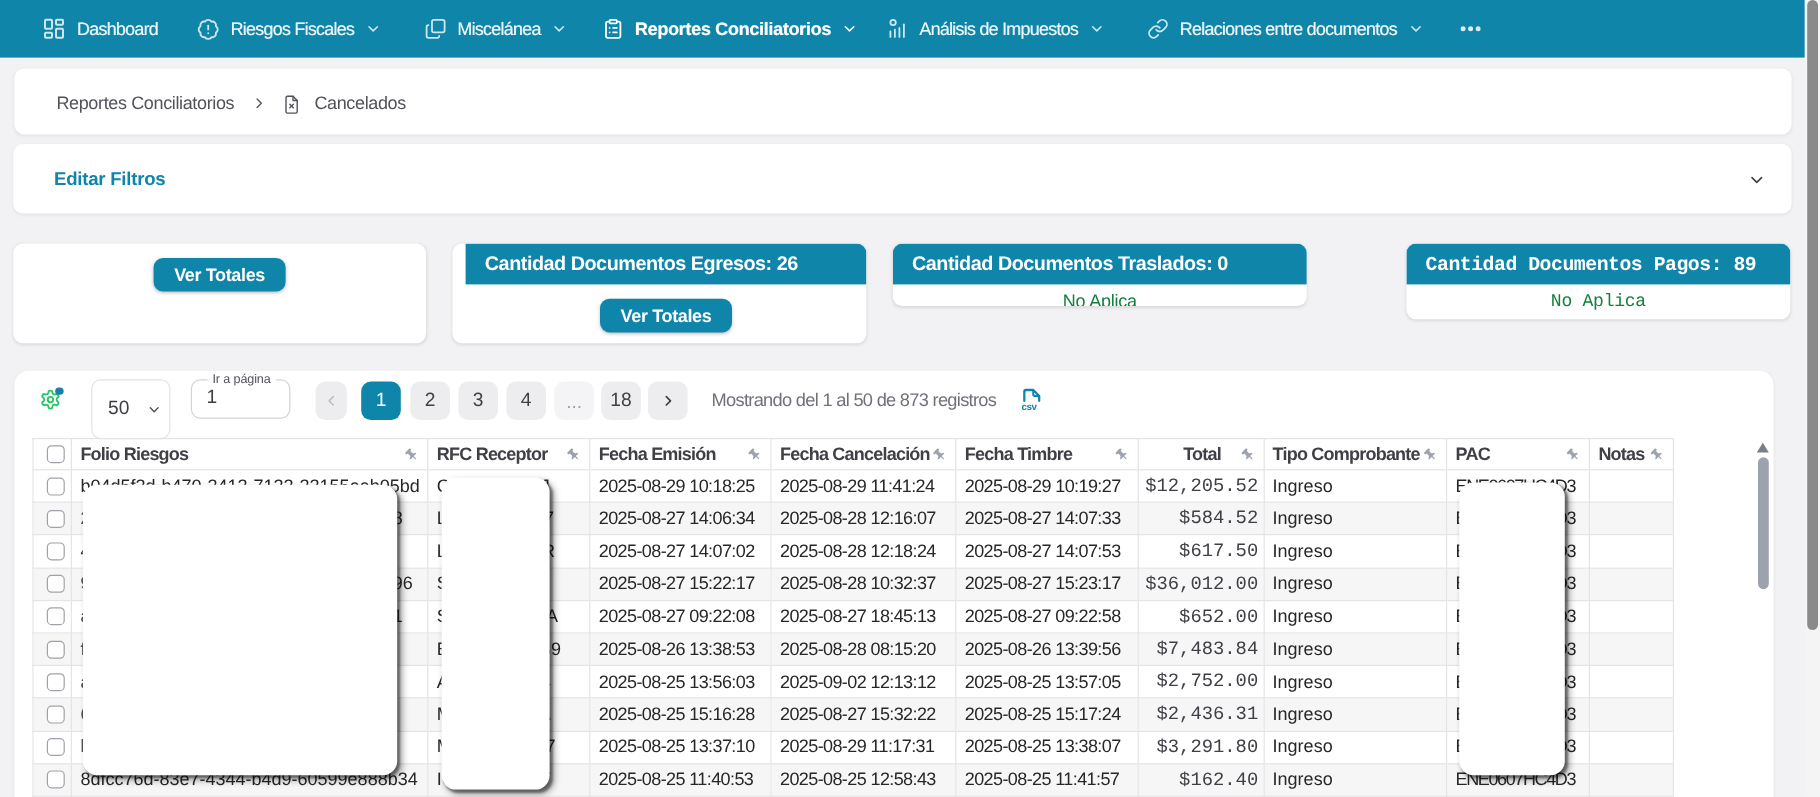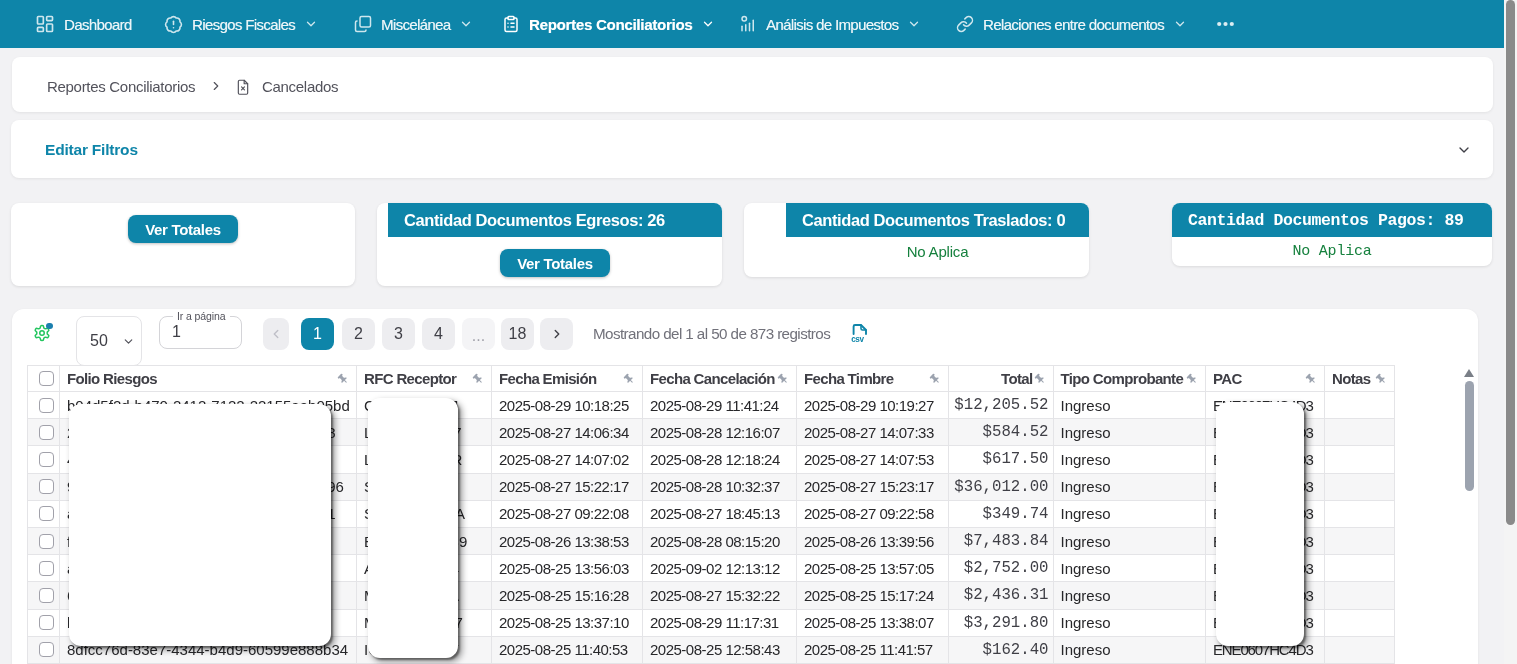--- a/index.html
+++ b/index.html
@@ -147,21 +147,21 @@
   <div class="bd" style="height:49px;">
       <div class="btn-teal" style="width:110px; height:28px; margin-top:3px;">Ver Totales</div>
     </div>
 </div>
 <div class="scard" style="left:377px; top:203px; width:345px; height:83px;padding-left:11px;">
   <div class="hd">Cantidad Documentos Egresos: 26</div>
   <div class="bd" style="height:49px;">
       <div class="btn-teal" style="width:110px; height:28px; margin-top:3px;">Ver Totales</div>
     </div>
 </div>
-<div class="scard" style="left:744px; top:203px; width:345px; height:74px;padding-left:42px;">
+<div class="scard" style="left:744px; top:203px; width:345px; height:52px;">
   <div class="hd">Cantidad Documentos Traslados: 0</div>
   <div class="bd" style="height:29px;">
       <span class="noaplica">No Aplica</span>
     </div>
 </div>
 <div class="scard" style="left:1172px; top:203px; width:320px; height:63px;font-family:Liberation Mono, monospace;">
   <div class="hd">Cantidad Documentos Pagos: 89</div>
   <div class="bd" style="height:29px;">
       <span class="noaplica">No Aplica</span>
     </div>
@@ -272,21 +272,21 @@
     <th>
           <div class="thflex">
             <span>Fecha Timbre</span>
             <svg class="pin" width="12" height="12" viewBox="0 0 24 24" fill="#9ca3af" style="transform:rotate(-45deg)">
               <path d="M9 10.8a2 2 0 0 1-1.1 1.8l-1.8.9A2 2 0 0 0 5 15.3V16h14v-.7a2 2 0 0 0-1.1-1.8l-1.8-.9A2 2 0 0 1 15 10.8V6h1a2 2 0 0 0 0-4H8a2 2 0 0 0 0 4h1z"></path>
               <rect x="11" y="15" width="2" height="7" rx="1"></rect>
             </svg>
           </div>
         </th>
     <th>
-          <div class="thflex" style="justify-content:flex-end; gap:1px;">
+          <div class="thflex" style="justify-content:flex-end; gap:16px;">
             <span>Total</span>
             <svg class="pin" width="12" height="12" viewBox="0 0 24 24" fill="#9ca3af" style="transform:rotate(-45deg)">
               <path d="M9 10.8a2 2 0 0 1-1.1 1.8l-1.8.9A2 2 0 0 0 5 15.3V16h14v-.7a2 2 0 0 0-1.1-1.8l-1.8-.9A2 2 0 0 1 15 10.8V6h1a2 2 0 0 0 0-4H8a2 2 0 0 0 0 4h1z"></path>
               <rect x="11" y="15" width="2" height="7" rx="1"></rect>
             </svg>
           </div>
         </th>
     <th>
           <div class="thflex">
             <span>Tipo Comprobante</span>
@@ -373,21 +373,21 @@
       </tr>
   <tr>
         <td>
           <div class="cbx"></div>
         </td>
         <td>a81e4c2f-7b93-40d5-86e1-2f4a9c07d31</td>
         <td>SEM8806133A</td>
         <td class="dt">2025-08-27 09:22:08</td>
         <td class="dt">2025-08-27 18:45:13</td>
         <td class="dt">2025-08-27 09:22:58</td>
-        <td class="tot">$349.74</td>
+        <td class="tot">$652.00</td>
         <td>Ingreso</td>
         <td class="pac">ENE0607HC4D3</td>
         <td></td>
       </tr>
   <tr class="alt">
         <td>
           <div class="cbx"></div>
         </td>
         <td>f4c92e07-1a85-4d36-9b2c-7e05a3f1c</td>
         <td>BLI061204MB9</td>

